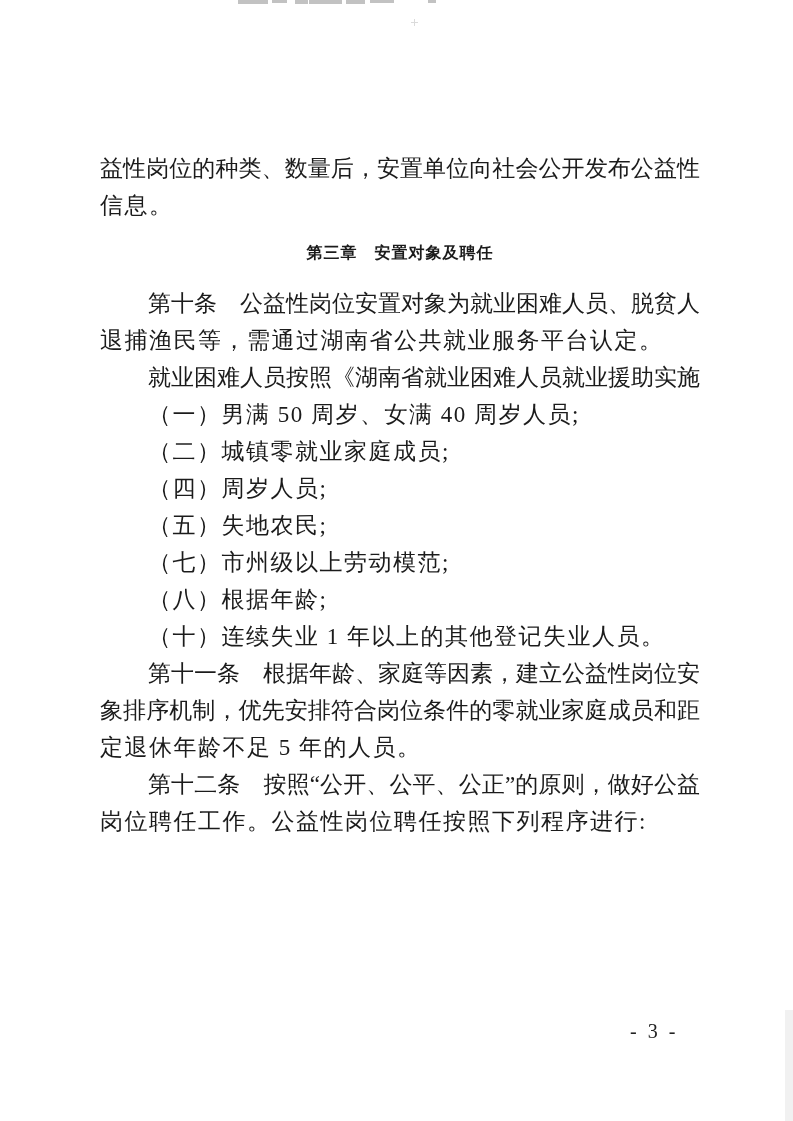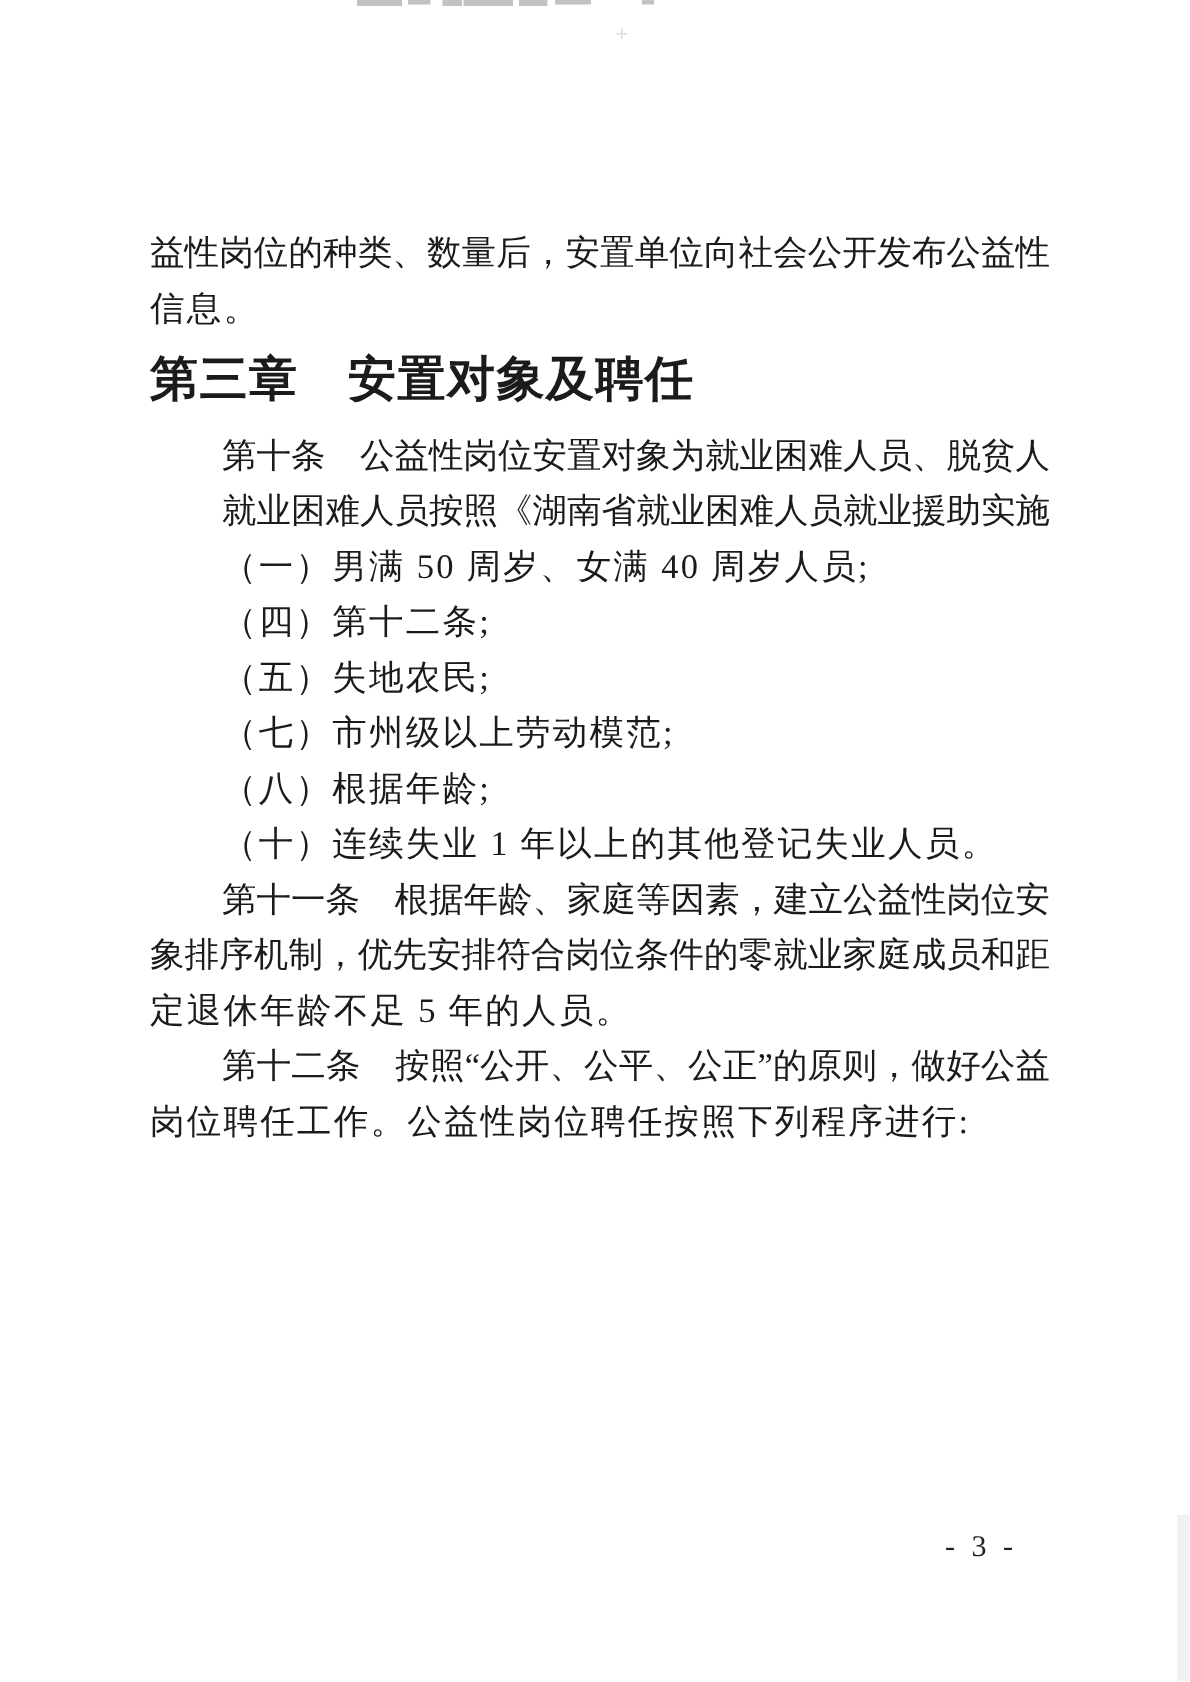--- a/index.html
+++ b/index.html
@@ -35,23 +35,24 @@
   }
   .line.ind { padding-left: 48px; }
   .art-label {
     font-weight: normal;
     font-family: "Liberation Sans", "DejaVu Sans", sans-serif;
   }
   .chapter {
     margin: 10px 0 14px 0;
     height: 37px;
     line-height: 37px;
-    font-size: 32px;
+    font-size: 16px;
     font-weight: bold;
     font-family: "Liberation Sans", "DejaVu Sans", sans-serif;
+    text-align: center;
     letter-spacing: 1px;
   }
   .pagenum {
     position: absolute;
     top: 1019px;
     left: 630px;
     width: 70px;
     font-size: 20px;
     line-height: 24px;
     letter-spacing: 3px;
@@ -99,25 +100,27 @@
   <div class="text-block">
 
     <div class="line just">益性岗位的种类、数量后，安置单位向社会公开发布公益性岗位</div>
     <div class="line">信息。</div>
 
     <h2 class="chapter">第三章　安置对象及聘任</h2>
 
     <div class="line just ind">
       <span class="art-label">第十条</span><span>　公益性岗位安置对象为就业困难人员、脱贫人口、</span>
     </div>
+    <div class="line">退捕渔民等，需通过湖南省公共就业服务平台认定。</div>
 
     <div class="line just ind">就业困难人员按照《湖南省就业困难人员就业援助实施办</div>
 
     <div class="line ind">（一）男满 50 周岁、女满 40 周岁人员;</div>
-    <div class="line ind">（四）第十二条;</div>
+    <div class="line ind">（二）城镇零就业家庭成员;</div>
+    <div class="line ind">（四）周岁人员;</div>
     <div class="line ind">（五）失地农民;</div>
     <div class="line ind">（七）市州级以上劳动模范;</div>
     <div class="line ind">（八）根据年龄;</div>
     <div class="line ind">（十）连续失业 1 年以上的其他登记失业人员。</div>
 
     <div class="line just ind">
       <span class="art-label">第十一条</span><span>　根据年龄、家庭等因素，建立公益性岗位安置对</span>
     </div>
     <div class="line just">象排序机制，优先安排符合岗位条件的零就业家庭成员和距离法</div>
     <div class="line">定退休年龄不足 5 年的人员。</div>

